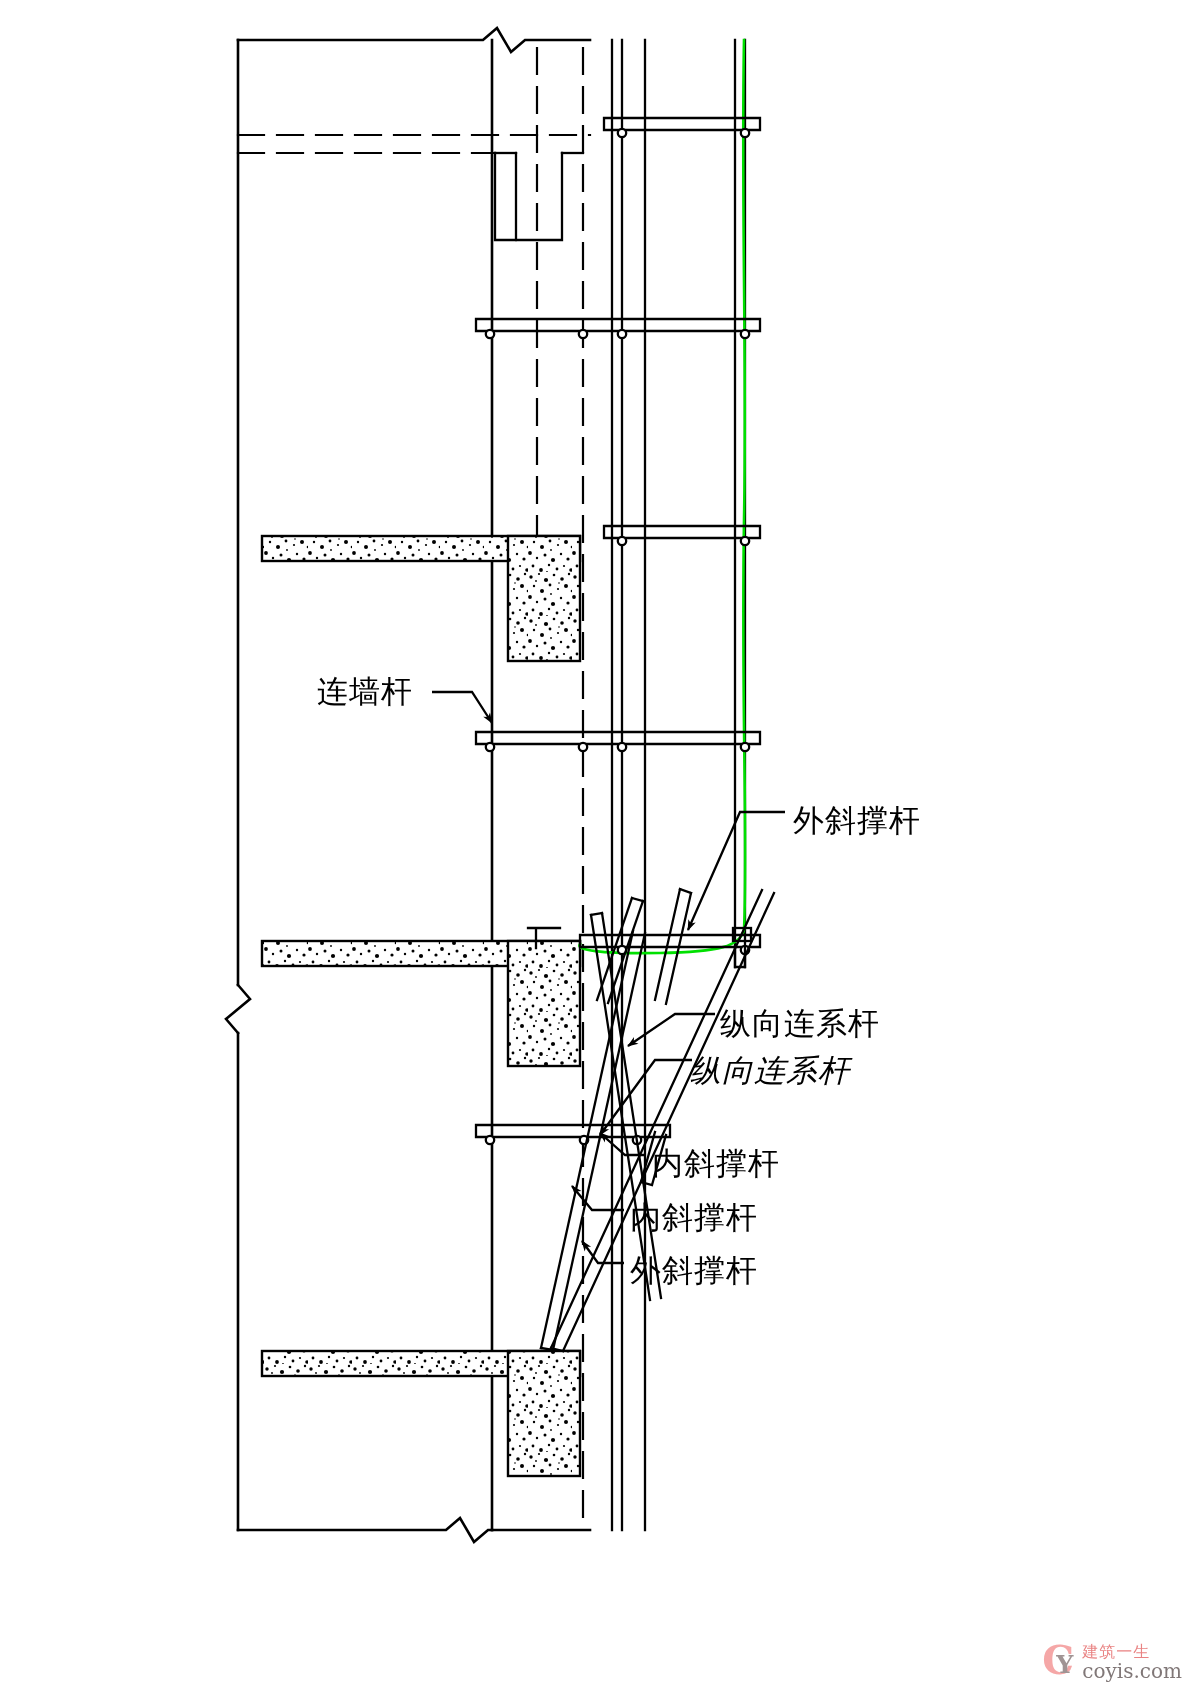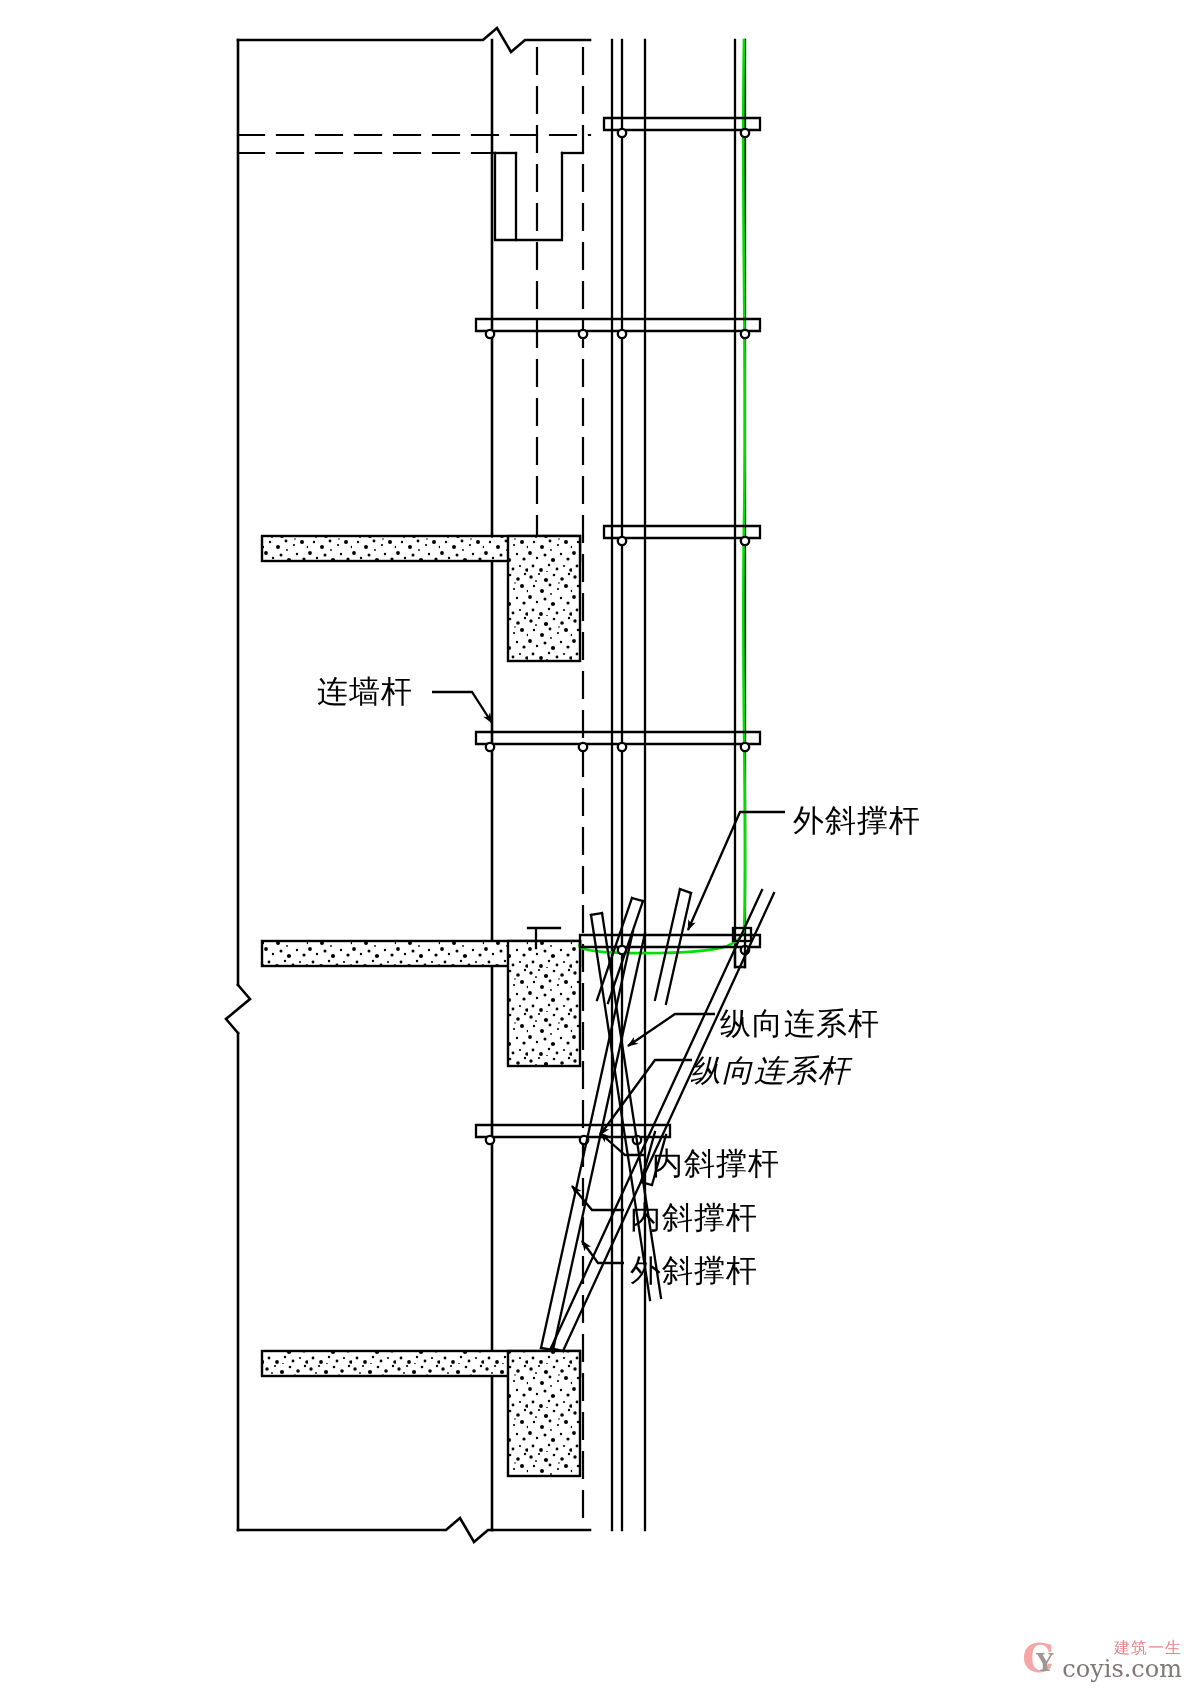--- a/index.html
+++ b/index.html
@@ -1,27 +1,27 @@
 <!DOCTYPE html>
 <html><head>
 <meta charset="utf-8">
 <title>scaffolding-detail</title>
 <style>
   html,body{margin:0;padding:0;background:#ffffff;}
   body{width:1200px;height:1696px;font-family:"DejaVu Sans","Liberation Sans",sans-serif;}
-  #stage{position:relative;width:1200px;height:1696px;overflow:hidden;background:#fff;text-align:right;}
+  #stage{position:relative;width:1200px;height:1696px;overflow:hidden;background:#fff;}
   #drawing{position:absolute;left:0;top:0;width:1200px;height:1696px;}
   .lbl{position:absolute;white-space:nowrap;color:#000;font-family:"DejaVu Sans","Liberation Sans",sans-serif;font-size:31px;line-height:1;letter-spacing:1px;}
   #wm{position:absolute;right:18px;bottom:14px;display:flex;align-items:center;gap:6px;opacity:.95;}
   #wm .wmlogo{font-family:"DejaVu Serif","Liberation Serif",serif;font-size:34px;font-weight:700;color:#f2a0a0;line-height:.9;position:relative;width:34px;height:34px;}
   #wm .wmlogo .c{position:absolute;left:0;top:-4px;font-size:40px;color:#f5a3a3;}
   #wm .wmlogo .y{position:absolute;left:14px;top:8px;font-size:24px;color:#9b8f8f;}
   #wm .wmtxt{display:flex;flex-direction:column;line-height:1.05;}
   #wm .wmcn{font-size:16px;color:#e87d7d;letter-spacing:1px;}
-  #wm .wmen{font-size:24px;color:#7a7070;font-family:"DejaVu Serif","Liberation Serif",serif;}
+  #wm .wmen{font-size:20px;color:#7a7070;font-family:"DejaVu Serif","Liberation Serif",serif;}
 </style>
 </head>
 <body>
 
 <div id="stage">
 
   <svg id="drawing" viewBox="0 0 1200 1696" xmlns="http://www.w3.org/2000/svg">
     <defs>
       <pattern id="concreteHatch" patternUnits="userSpaceOnUse" width="44" height="44">
         <rect width="44" height="44" fill="#ffffff"></rect>

